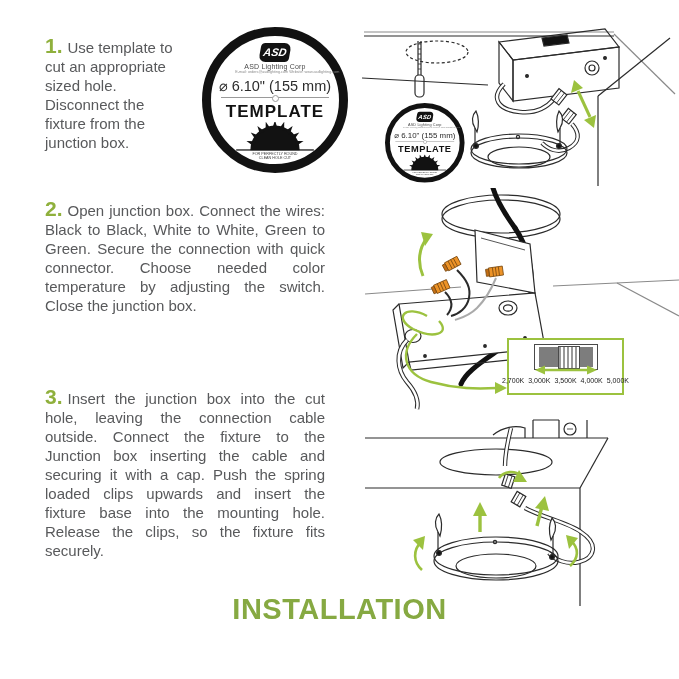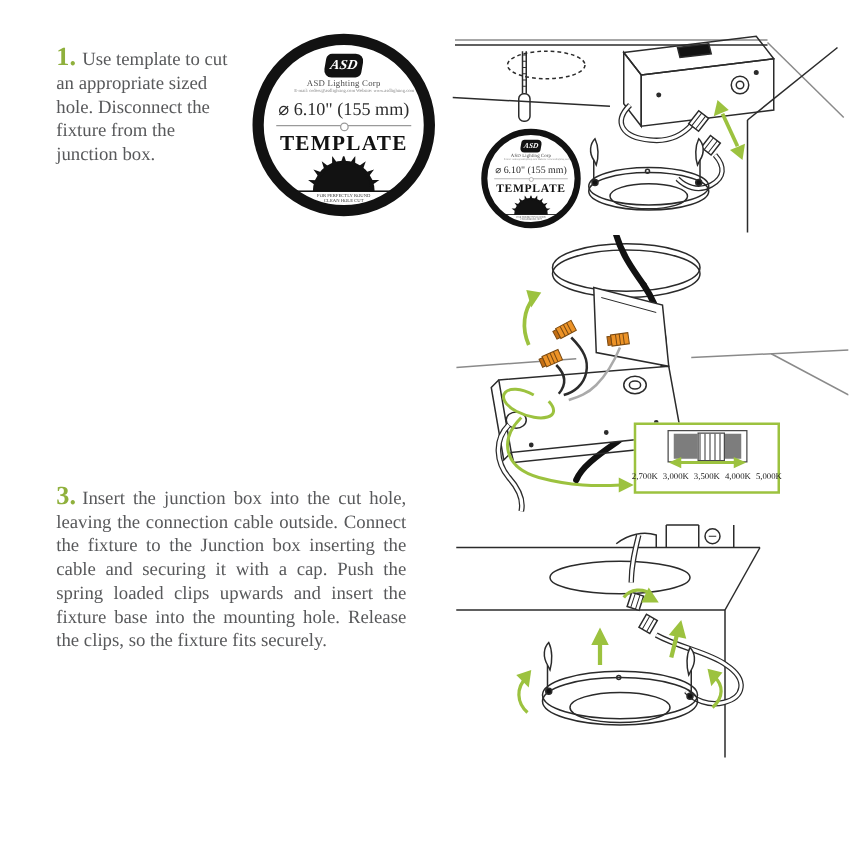--- a/index.html
+++ b/index.html
@@ -1,17 +1,17 @@
 <!DOCTYPE html>
 <html><head>
 <meta charset="utf-8">
 <style>
   html,body{margin:0;padding:0;background:#ffffff;}
   .page{position:relative;width:679px;height:679px;background:#ffffff;overflow:hidden;
-        font-family:Liberation Serif, serif;color:#58595B;}
+        font-family:Liberation Sans, sans-serif;color:#58595B;}
   .step{position:absolute;font-size:15px;line-height:19px;color:#58595B;}
   .step .num{font-size:21px;font-weight:bold;color:#8FB03C;margin-right:5px;}
   .step1{left:45px;top:36px;width:143px;text-align:left;}
   .step2{left:45px;top:199px;width:280px;text-align:justify;}
   .step3{left:45px;top:387px;width:280px;text-align:justify;}
   .title{position:absolute;left:0;top:593px;width:100%;text-align:center;
          font-size:29px;font-weight:bold;letter-spacing:.5px;color:#86A942;}
 
   
   .badge{position:absolute;width:146px;height:146px;border-radius:50%;
@@ -54,20 +54,23 @@
 </style>
 </head>
 <body>
 
 <div class="page">
 
   <div class="step step1">
     <span class="num">1.</span><span>Use template to cut an appropriate sized hole. Disconnect the fixture from the junction box.</span>
   </div>
 
+  <div class="step step2">
+    <span class="num">2.</span><span>Open junction box. Connect the wires: Black to Black, White to White, Green to Green. Secure the connection with quick connector. Choose needed color temperature by adjusting the switch. Close the junction box.</span>
+  </div>
 
   <div class="step step3">
     <span class="num">3.</span><span>Insert the junction box into the cut hole, leaving the connection cable outside. Connect the fixture to the Junction box inserting the cable and securing it with a cap. Push the spring loaded clips upwards and insert the fixture base into the mounting hole. Release the clips, so the fixture fits securely.</span>
   </div>
 
   <svg class="illus illus1" width="314" height="192" viewBox="0 0 314 192" fill="none" stroke="#2b2b2b" stroke-width="1.2">
     <g>
       <path d="M2,16 H252" stroke="#8a8a8a"></path>
       <path d="M2,20 H252"></path>
       <path d="M252,18 L313,78" stroke="#8a8a8a"></path>
@@ -324,14 +327,15 @@
       <polygon points="182,88 172,100 186,103" stroke="none"></polygon>
       <path d="M136,70 C141,63 152,62 158,68" stroke-width="2.6" fill="none"></path>
       <polygon points="164,74 156,62 150,74" stroke="none"></polygon>
       <path d="M59,162 C50,154 50,142 58,134" stroke-width="2.6" fill="none"></path>
       <polygon points="62,128 50,132 60,142" stroke="none"></polygon>
       <path d="M207,158 C216,150 216,140 208,133" stroke-width="2.6" fill="none"></path>
       <polygon points="203,127 215,130 206,141" stroke="none"></polygon>
     </g>
   </svg>
 
+  <div class="title">INSTALLATION</div>
 
 </div>
 
 </body></html>

